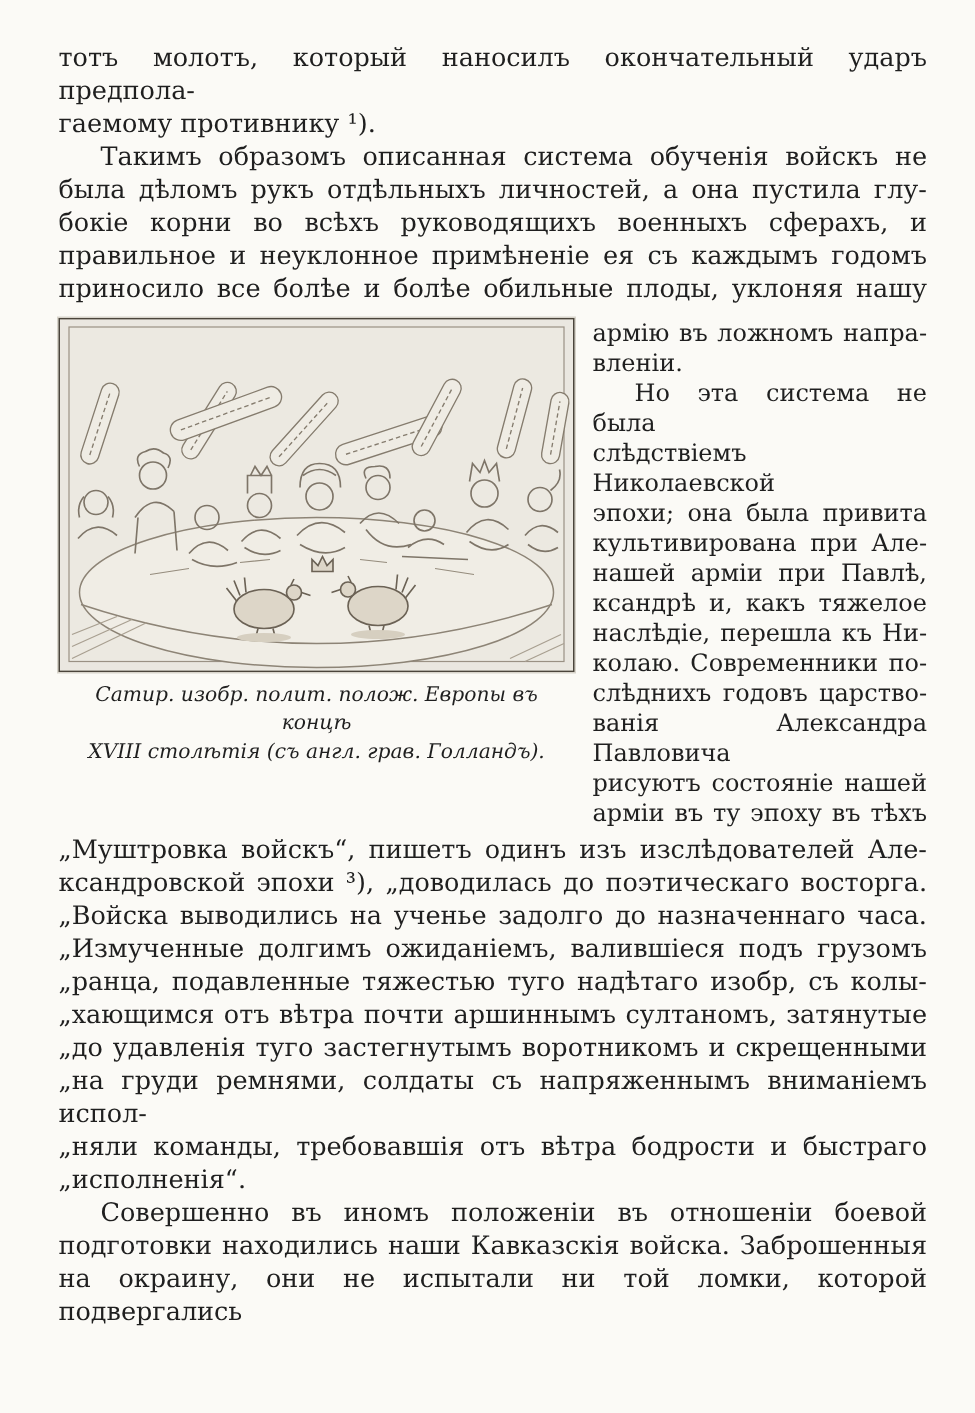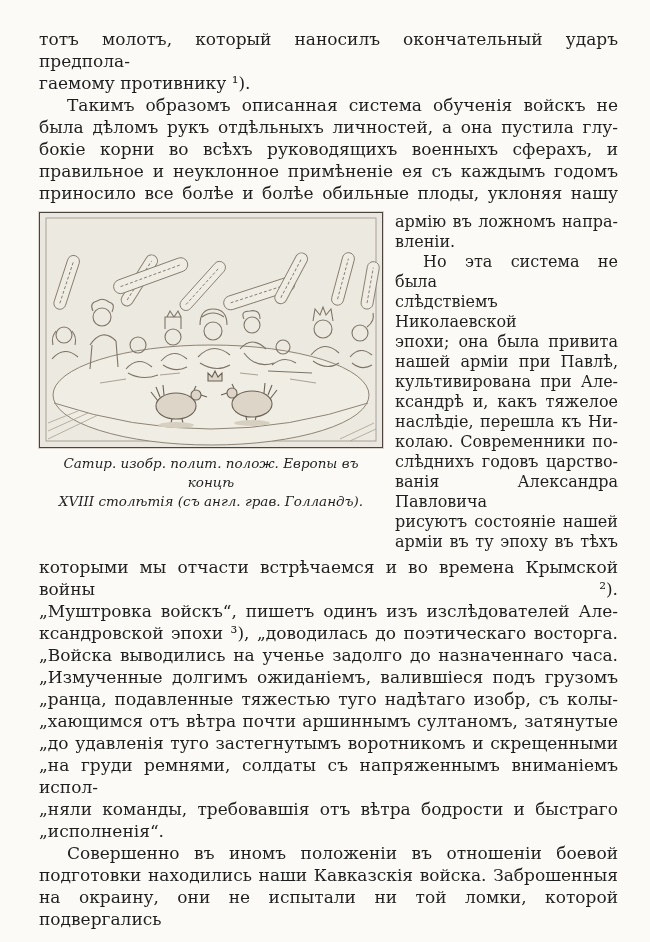--- a/index.html
+++ b/index.html
@@ -181,34 +181,33 @@
           <div class="line ">Сатир. изобр. полит. полож. Европы въ концѣ</div>
           <div class="line ">XVIII столѣтія (съ англ. грав. Голландъ).</div>
         </div>
     </div>
     <div class="sidecol">
         <div class="line ">армію въ ложномъ напра-</div>
         <div class="line end">вленіи.</div>
         <div class="line indent">Но эта система не была</div>
         <div class="line ">слѣдствіемъ Николаевской</div>
         <div class="line ">эпохи; она была привита</div>
+        <div class="line ">культивирована при Але-</div>
         <div class="line ">нашей арміи при Павлѣ,</div>
-        <div class="line ">культивирована при Але-</div>
         <div class="line ">ксандрѣ и, какъ тяжелое</div>
         <div class="line ">наслѣдіе, перешла къ Ни-</div>
         <div class="line ">колаю. Современники по-</div>
         <div class="line ">слѣднихъ годовъ царство-</div>
         <div class="line ">ванія Александра Павловича</div>
         <div class="line ">рисуютъ состояніе нашей</div>
         <div class="line ">арміи въ ту эпоху въ тѣхъ</div>
       </div>
   </div>
 
   <div class="textblock bottomblock">
-      <div class="line ">которыми мы отчасти встрѣчаемся и во времена Крымской войны ²).</div>
       <div class="line ">„Муштровка войскъ“, пишетъ одинъ изъ изслѣдователей Але-</div>
       <div class="line ">ксандровской эпохи ³), „доводилась до поэтическаго восторга.</div>
       <div class="line ">„Войска выводились на ученье задолго до назначеннаго часа.</div>
       <div class="line ">„Измученные долгимъ ожиданіемъ, валившіеся подъ грузомъ</div>
       <div class="line ">„ранца, подавленные тяжестью туго надѣтаго изобр, съ колы-</div>
       <div class="line ">„хающимся отъ вѣтра почти аршиннымъ султаномъ, затянутые</div>
       <div class="line ">„до удавленія туго застегнутымъ воротникомъ и скрещенными</div>
       <div class="line ">„на груди ремнями, солдаты съ напряженнымъ вниманіемъ испол-</div>
       <div class="line ">„няли команды, требовавшія отъ вѣтра бодрости и быстраго</div>
       <div class="line end">„исполненія“.</div>

